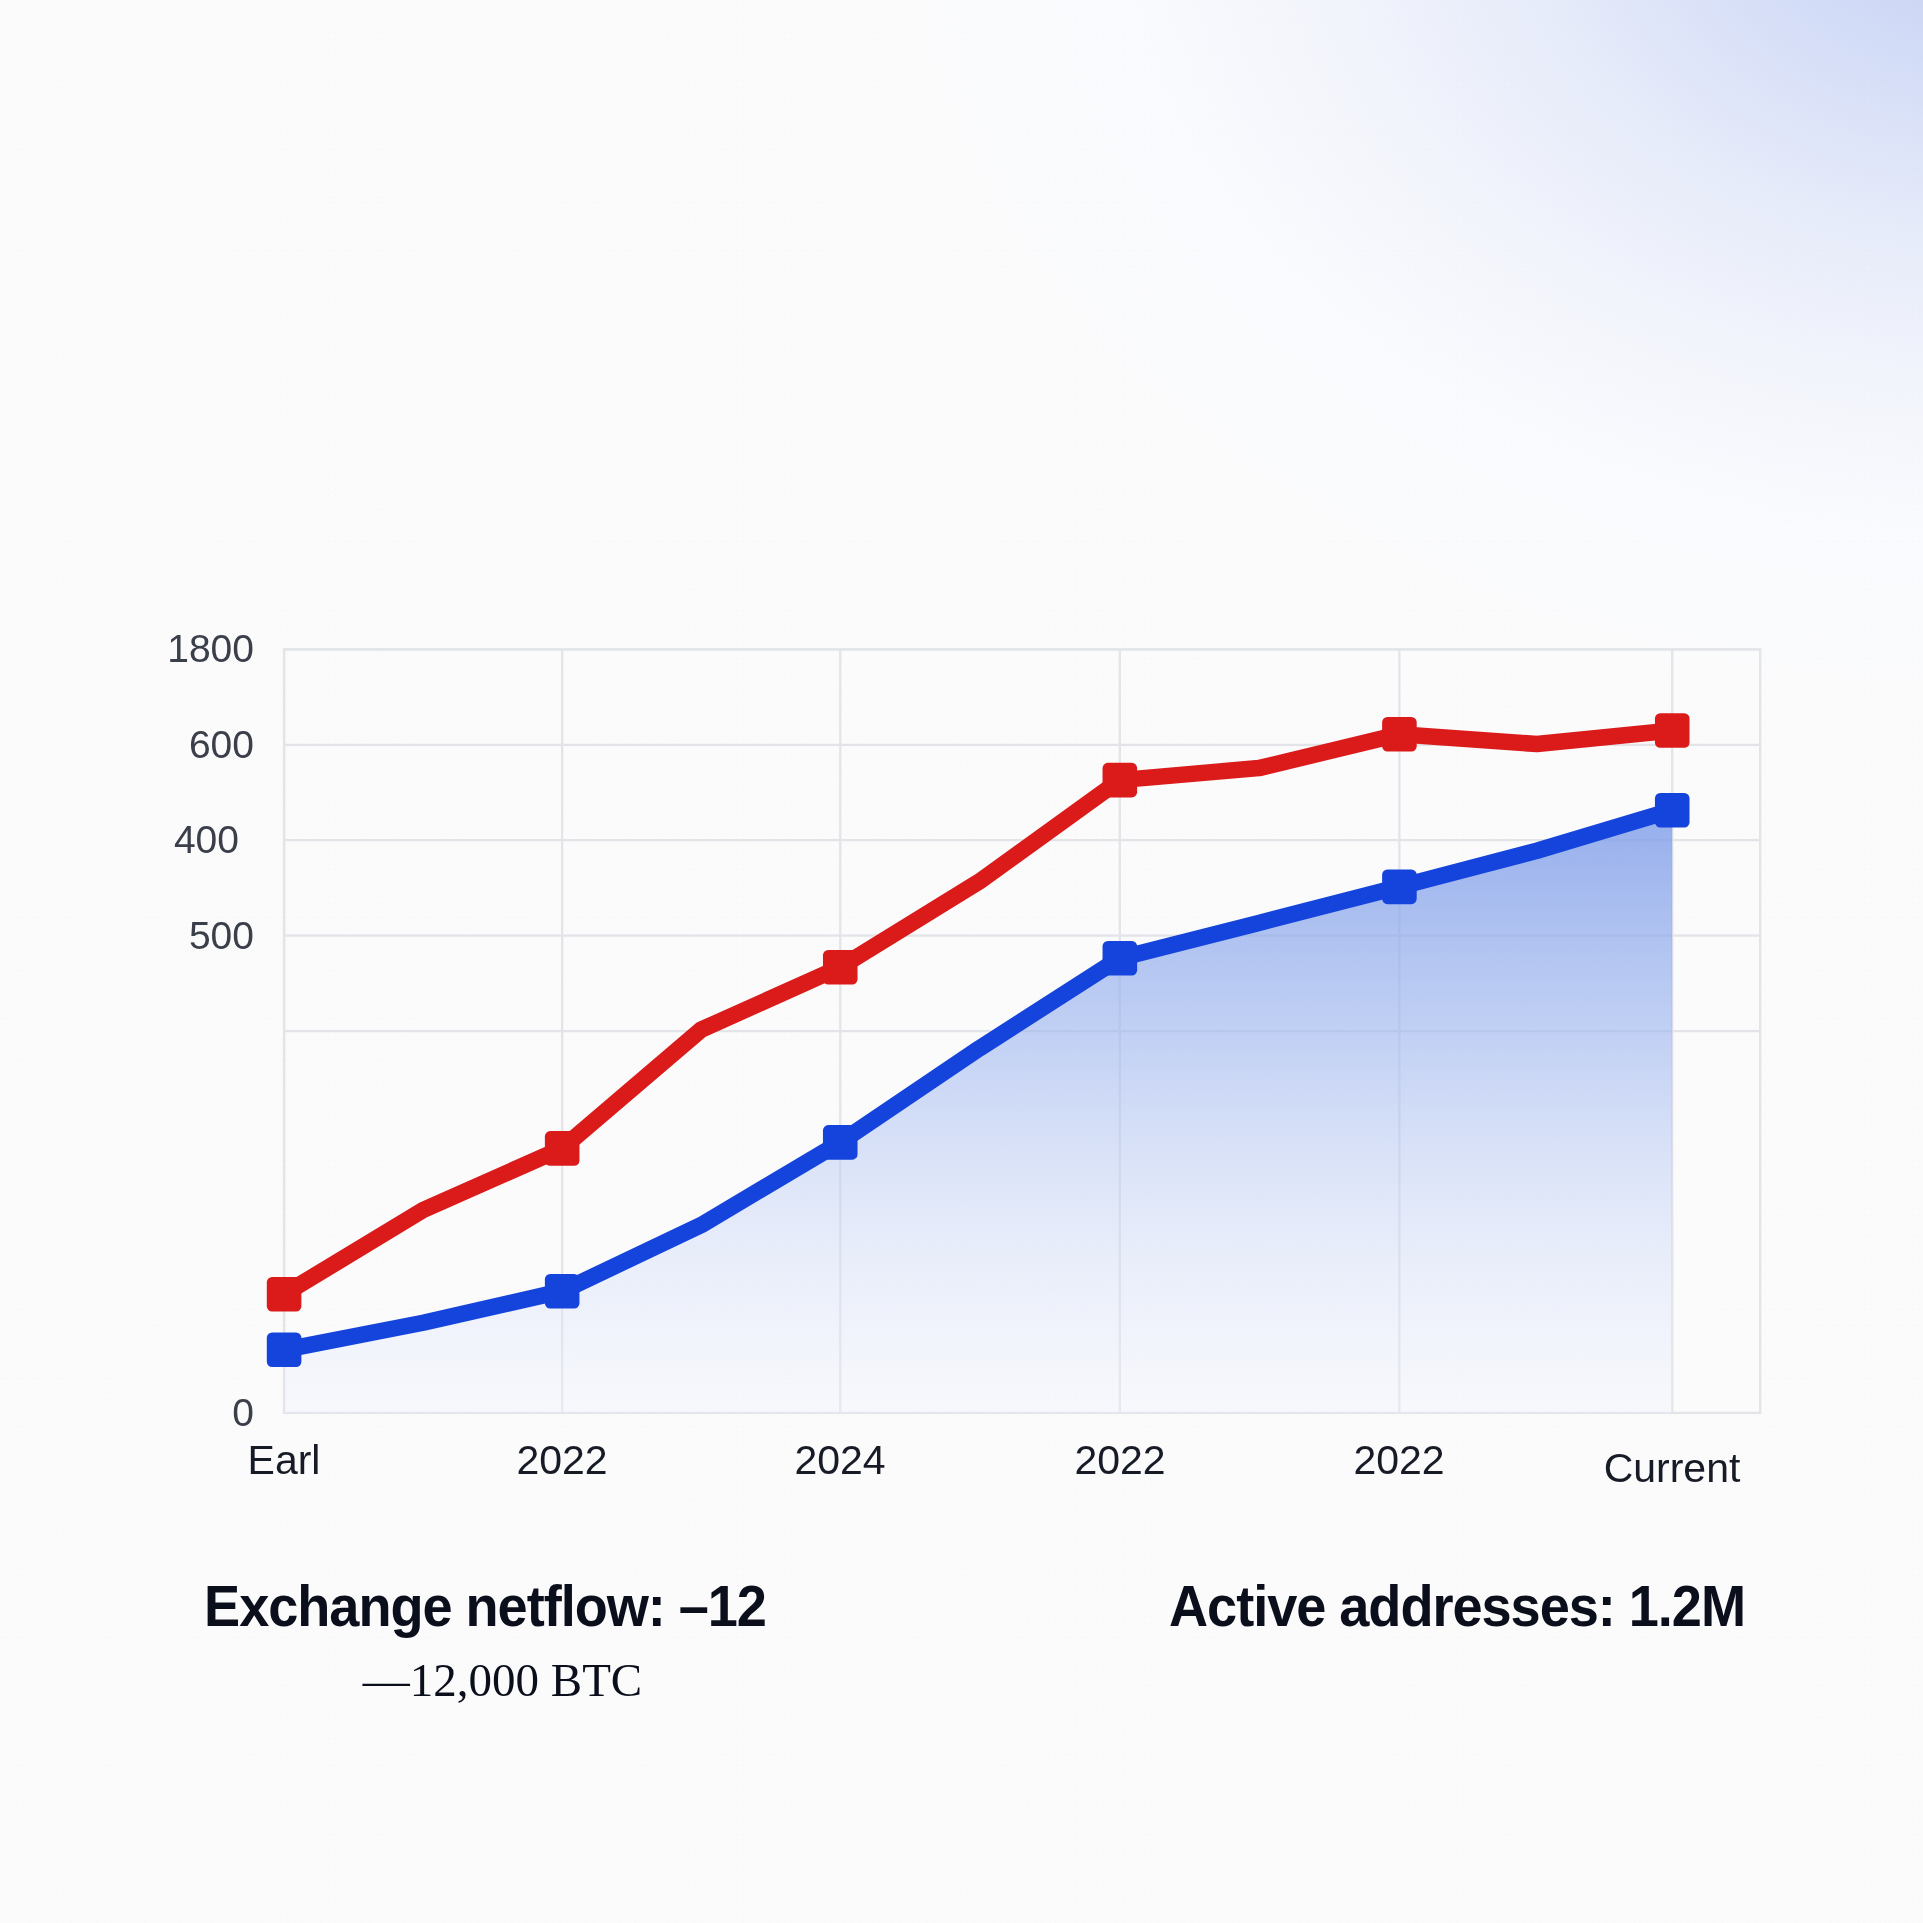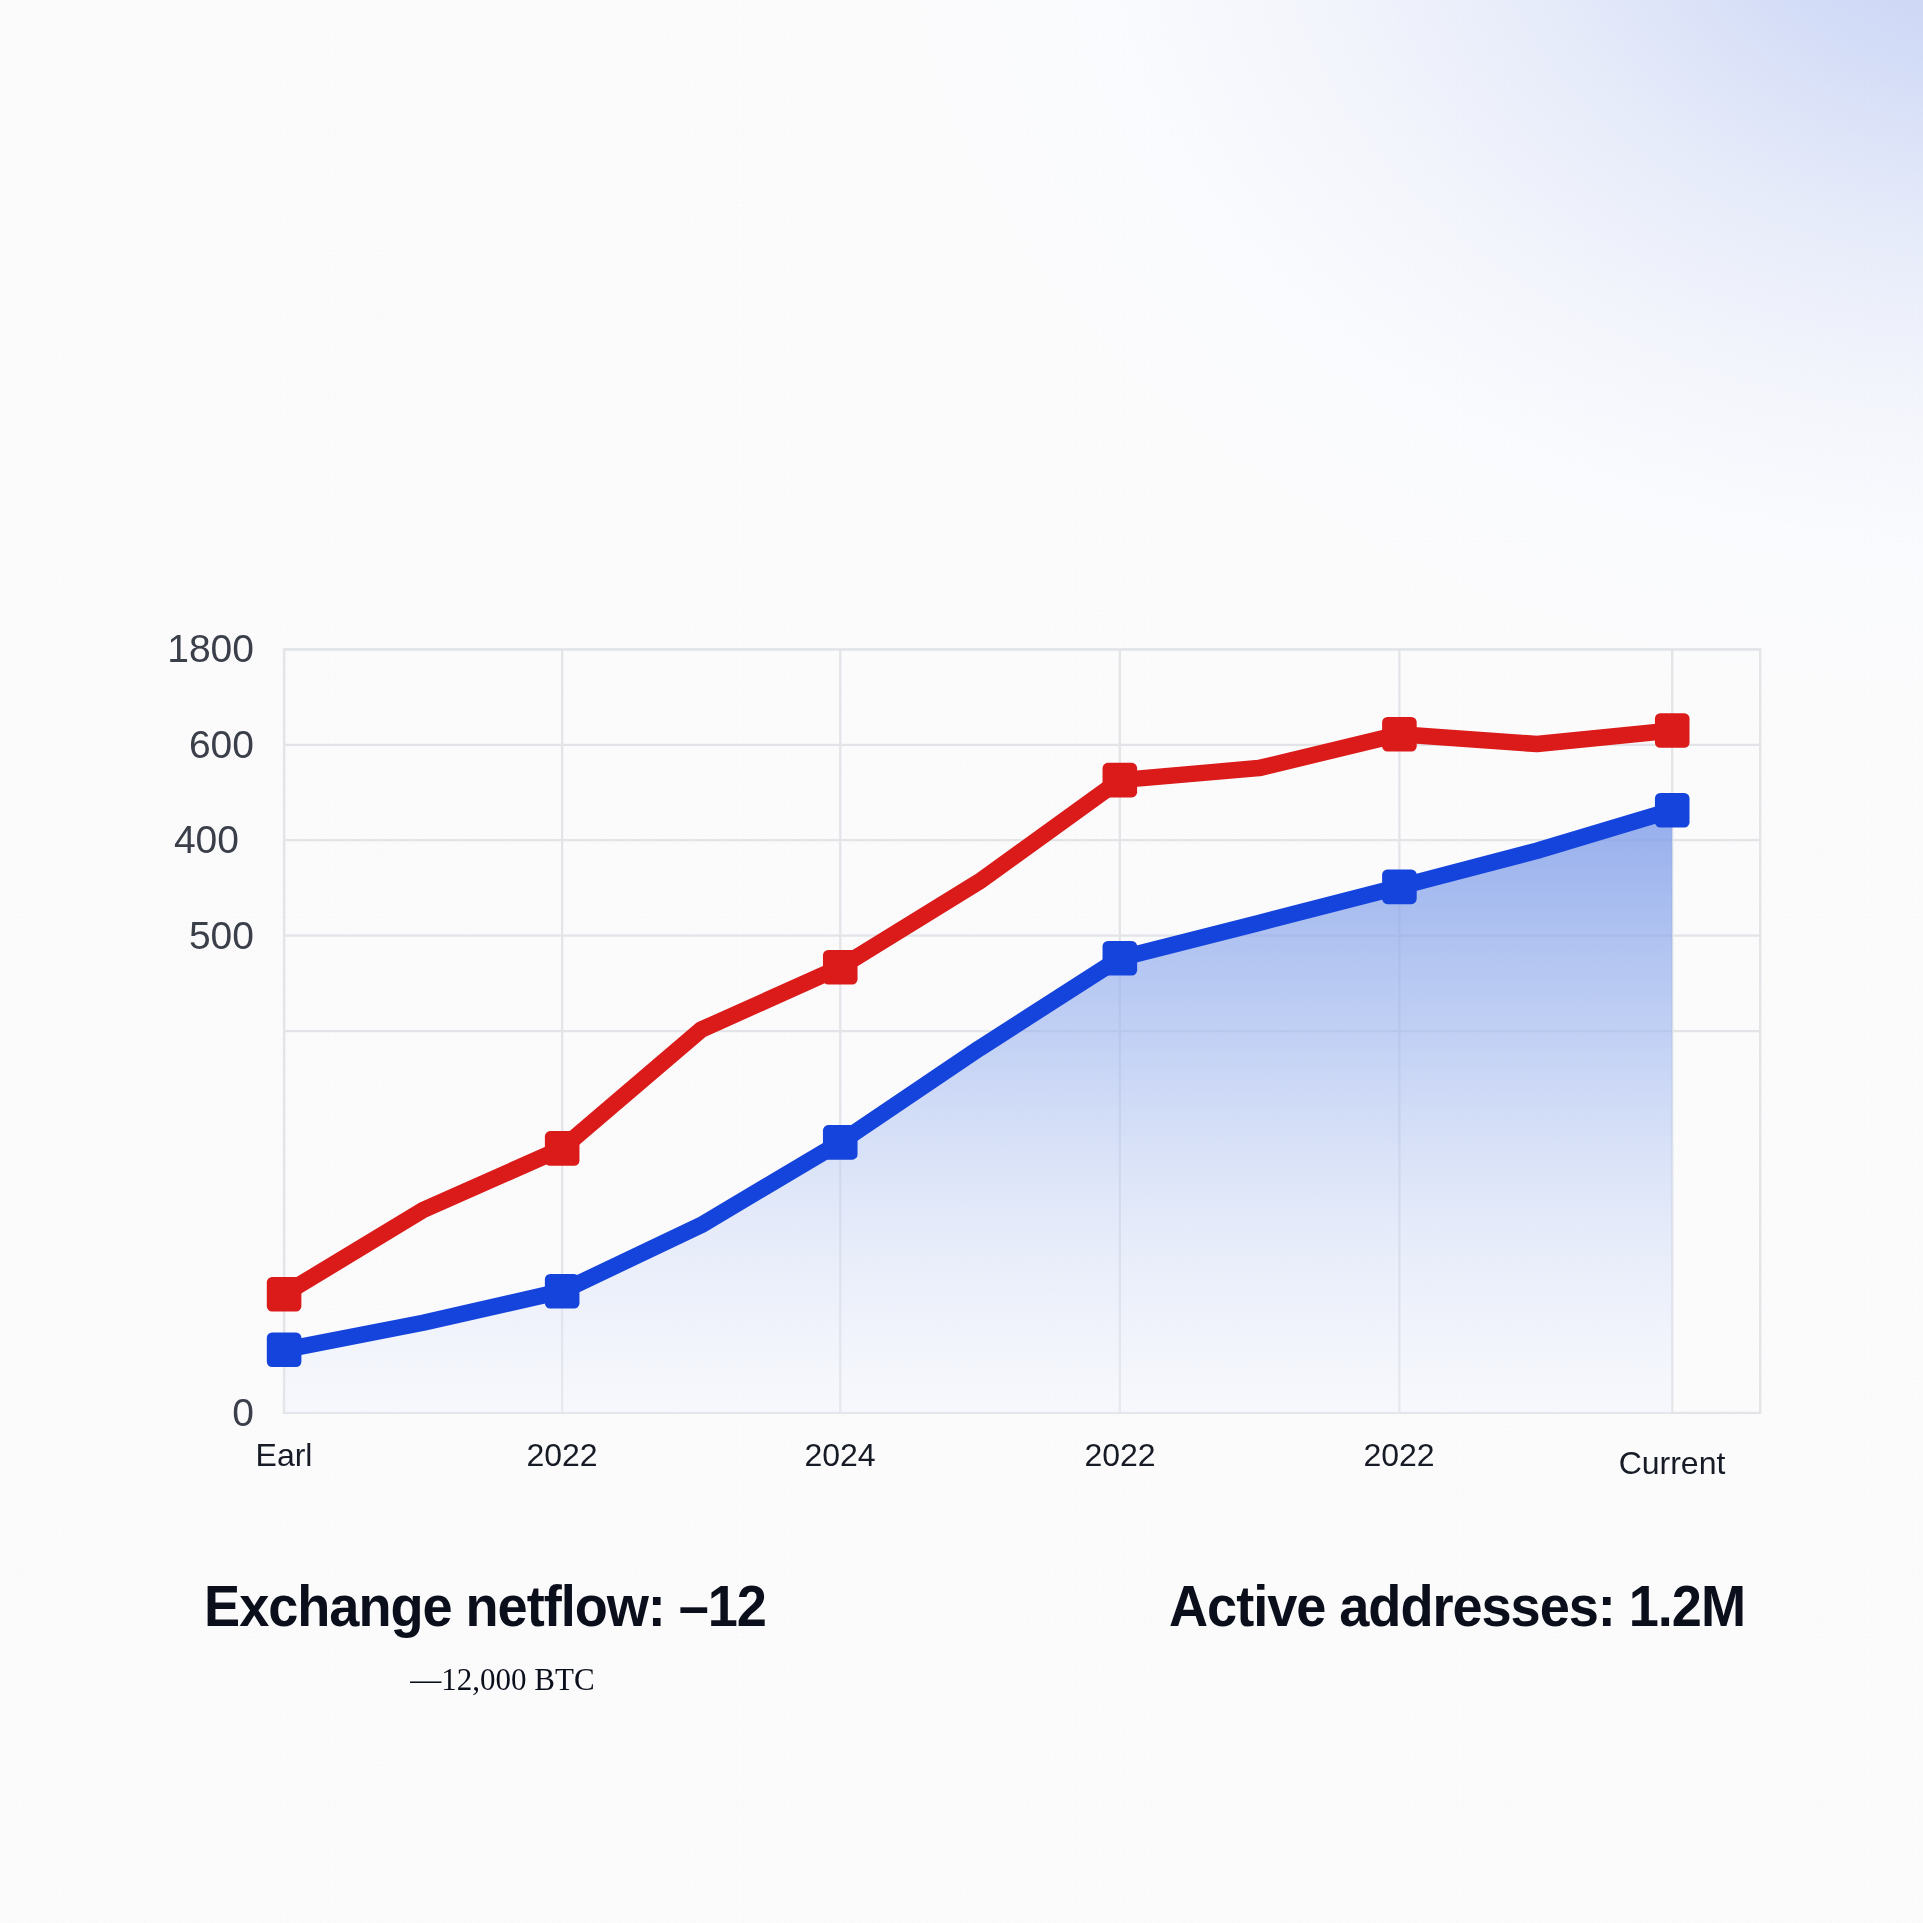--- a/index.html
+++ b/index.html
@@ -75,21 +75,21 @@
     font-family: "Liberation Sans", sans-serif;
     color: #3a3f4a;
     white-space: nowrap;
   }
   .y-label {
     font-size: 39px;
     text-align: right;
     transform: translateY(-50%);
   }
   .x-label {
-    font-size: 32px;
+    font-size: 41px;
     color: #161b26;
     transform: translateX(-50%);
   }
 
   
   .stats {
     position: absolute;
     left: 14px;
     top: 1572px;
     width: 1924px;
@@ -108,21 +108,21 @@
     line-height: 69px;
     letter-spacing: -1.1px;
     color: #0b0f1c;
     transform: scaleX(.95);
     white-space: nowrap;
   }
   .stat-sub {
     display: block;
     margin-top: 10.5px;
     font-family: "Liberation Serif", serif;
-    font-size: 31px;
+    font-size: 47px;
     line-height: 56px;
     color: #0b0f1c;
     white-space: nowrap;
   }
   .stat-col.left .stat-head { transform: scaleX(.95) translateX(-10.5px); }
   .stat-col.left .stat-sub  { transform: translateX(7.5px); }
 </style>
 </head>
 <body>
 

